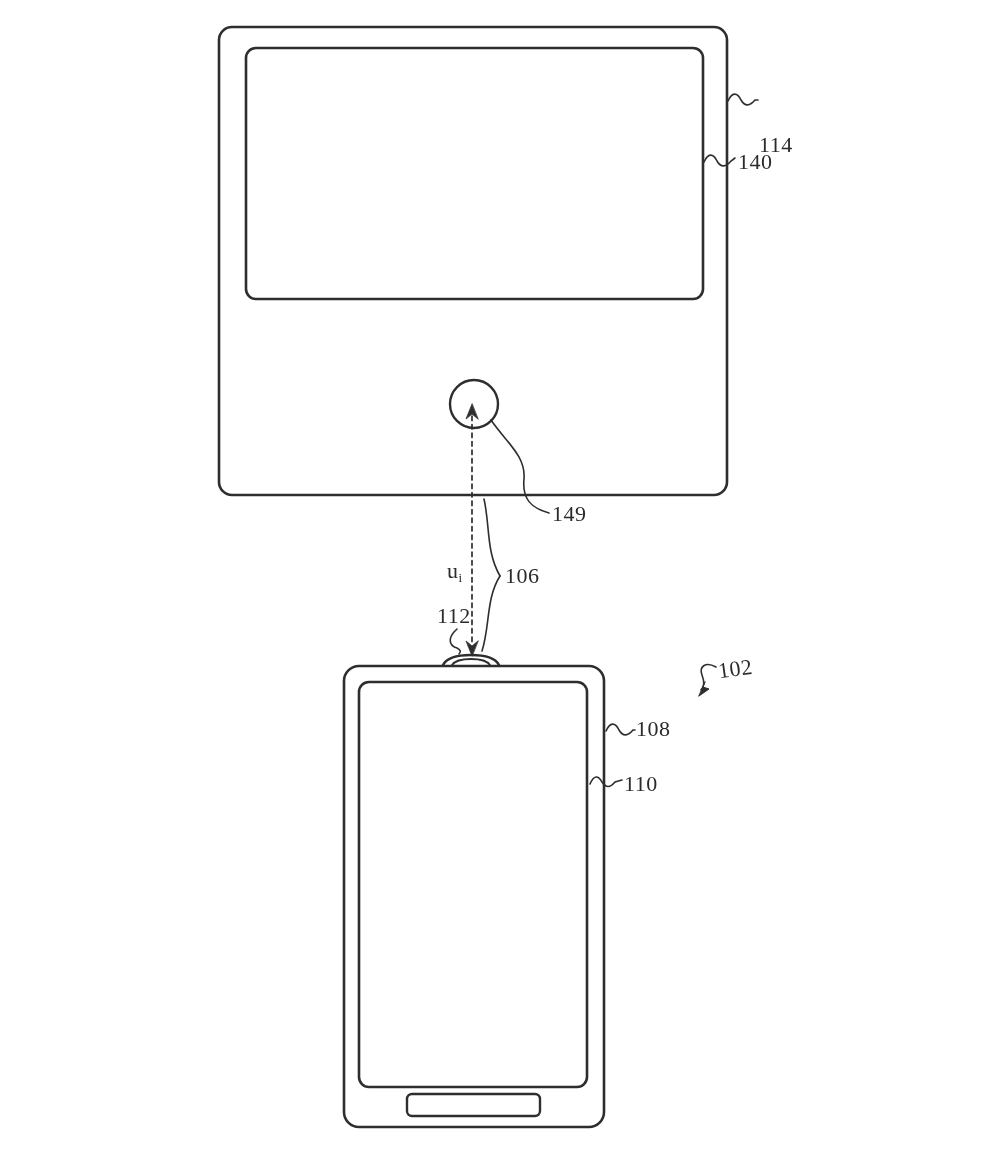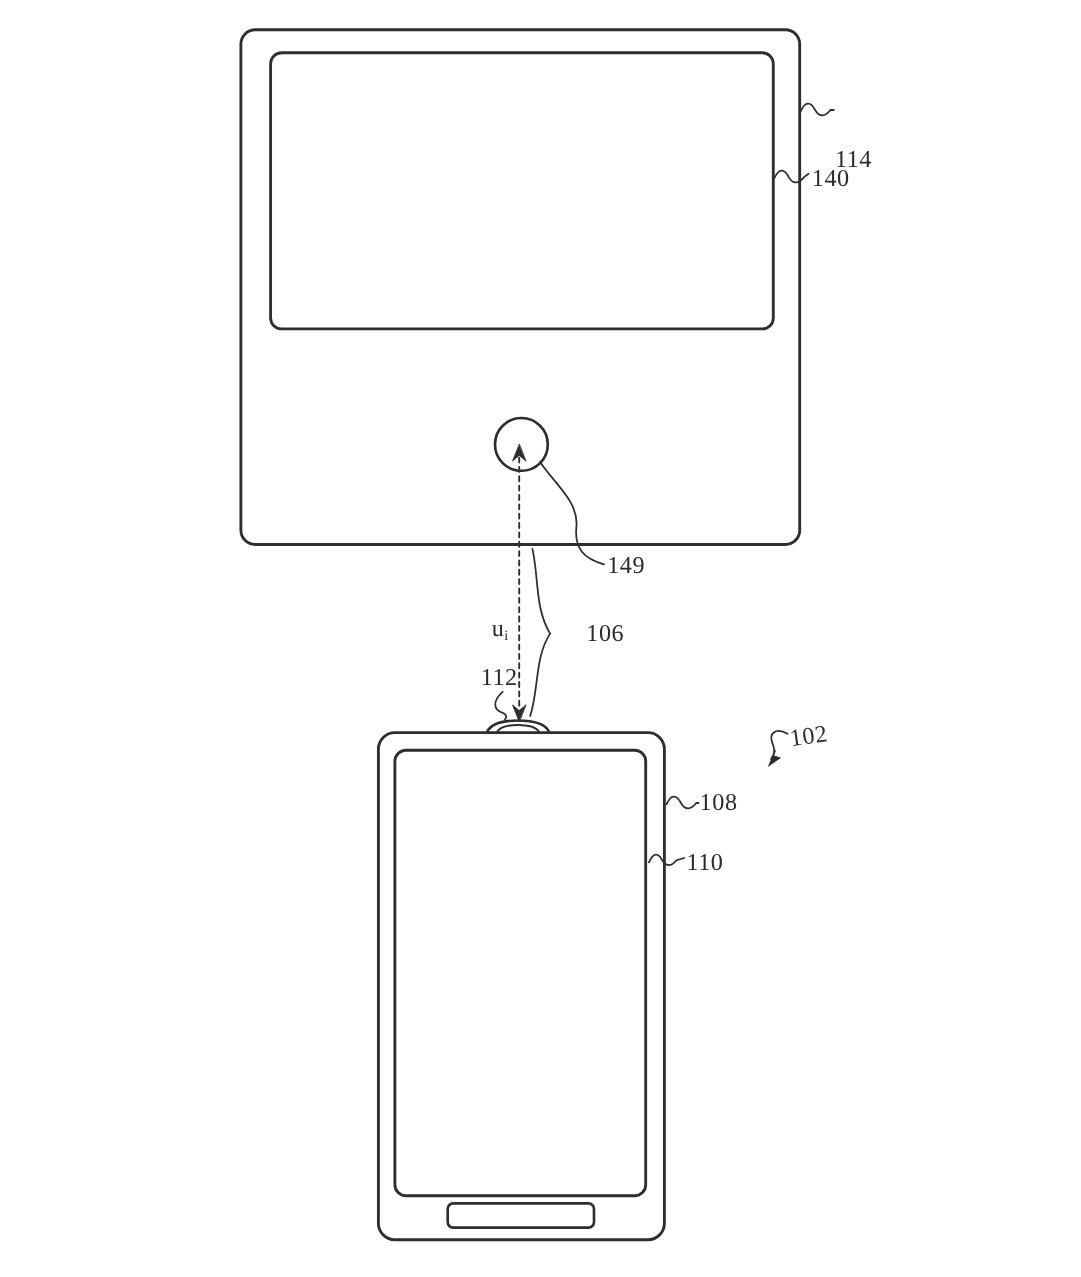--- a/index.html
+++ b/index.html
@@ -67,21 +67,21 @@
   </svg>
 
   <div class="ref-label" style="left:759px; top:92px;margin-top:42px;">114</div>
 
   <div class="ref-label" style="left:738px; top:151px;">140</div>
 
   <div class="ref-label" style="left:552px; top:503px;">149</div>
 
   <div class="ref-label" style="left:447px; top:520px;margin-top:40px;"><span>u</span><sub>i</sub></div>
 
-  <div class="ref-label" style="left:505px; top:565px;margin-left:28px;">106</div>
+  <div class="ref-label" style="left:505px; top:565px;">106</div>
 
   <div class="ref-label" style="left:437px; top:605px;font-family:Liberation Serif, serif;">112</div>
 
   <div class="ref-label rot" style="left:718px; top:658px;">102</div>
 
   <div class="ref-label" style="left:636px; top:718px;">108</div>
 
   <div class="ref-label" style="left:624px; top:773px;text-align:right;">110</div>
 
 </div>

